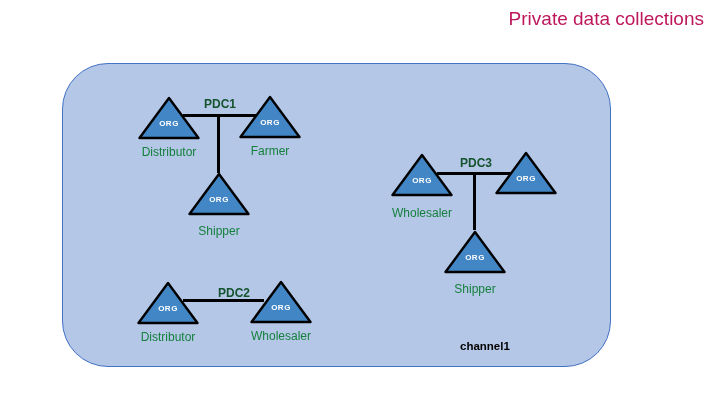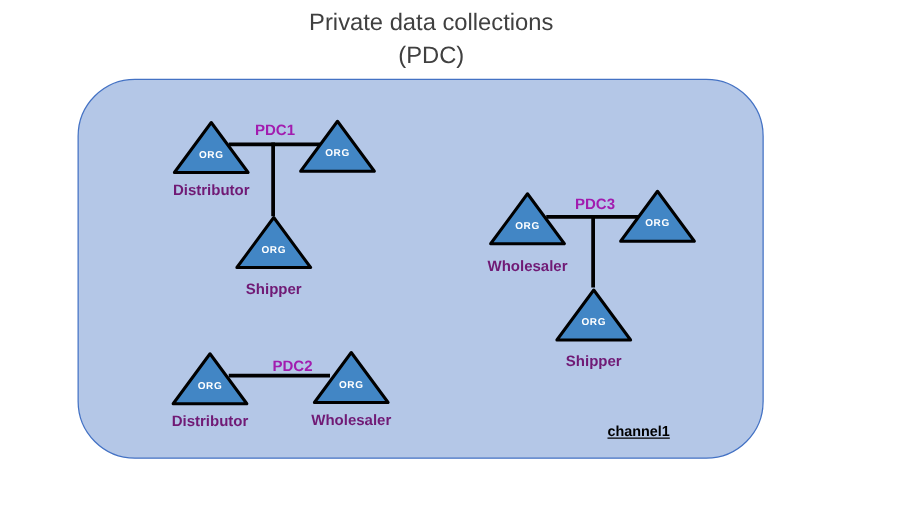--- a/index.html
+++ b/index.html
@@ -14,25 +14,26 @@
   .stage {
     position: relative;
     width: 720px;
     height: 405px;
   }
   .title {
     position: absolute;
     left: 0;
     top: 6px;
     width: 690px;
-    text-align: center;
-    color: #404040;
+    text-align: right;
+    color: #be185d;
     font-size: 19px;
     line-height: 26px;
     font-weight: 400;
+    padding-left: 14px;
   }
   .container {
     position: absolute;
     left: 62px;
     top: 63px;
     width: 549px;
     height: 304px;
     background: #b4c7e7;
     border: 1.5px solid #4472c4;
     border-radius: 46px;
@@ -56,54 +57,52 @@
     top: 23px;
     width: 100%;
     text-align: center;
     color: #ffffff;
     font-size: 8px;
     font-weight: 700;
     letter-spacing: 0.5px;
   }
   .node-label {
     margin-top: 5px;
-    color: #701a75;
+    color: #15803d;
     font-size: 12px;
-    font-weight: 700;
+    font-weight: 400;
     white-space: nowrap;
   }
   .pdc-label {
     position: absolute;
-    color: #a21caf;
+    color: #14532d;
     font-size: 12px;
     font-weight: 700;
     white-space: nowrap;
   }
   .connector {
     position: absolute;
     background: #000000;
   }
   .channel-label {
     position: absolute;
-    left: 486px;
+    left: 460px;
     top: 340px;
     color: #000000;
     font-size: 11.5px;
     font-weight: 700;
-    text-decoration: underline;
   }
 </style>
 </head>
 <body>
 
 <div class="stage">
 
   <div class="title">
     <div>Private data collections</div>
-    <div>(PDC)</div>
   </div>
 
   <div class="container"></div>
 
   <div class="connector" style="left:183px; top:114px; width:73px; height:2.5px;"></div>
   <div class="connector" style="left:217px; top:114px; width:2.5px; height:59px;"></div>
   <div class="pdc-label" style="left:204px; top:97px;">PDC1</div>
 
   <div class="connector" style="left:183px; top:299px; width:81px; height:2.5px;"></div>
   <div class="pdc-label" style="left:218px; top:286px;">PDC2</div>
@@ -122,20 +121,21 @@
     <div class="node-label">Distributor</div>
   </div>
 
   <div class="node" style="left:222px; top:95px;">
     <div class="tri-wrap">
       <svg width="64" height="44" viewBox="0 0 64 44">
         <polygon points="32,2 61.5,42 2.5,42" stroke-width="2.4" stroke-linejoin="round" stroke="#000000" fill="#4286c5"></polygon>
       </svg>
       <span class="org-text">ORG</span>
     </div>
+    <div class="node-label">Farmer</div>
   </div>
 
   <div class="node" style="left:171px; top:172px;">
     <div class="tri-wrap">
       <svg width="64" height="44" viewBox="0 0 64 44">
         <polygon points="32,2 61.5,42 2.5,42" stroke-width="2.4" stroke-linejoin="round" stroke="#000000" fill="#4286c5"></polygon>
       </svg>
       <span class="org-text">ORG</span>
     </div>
     <div class="node-label" style="margin-top:8px;">Shipper</div>

